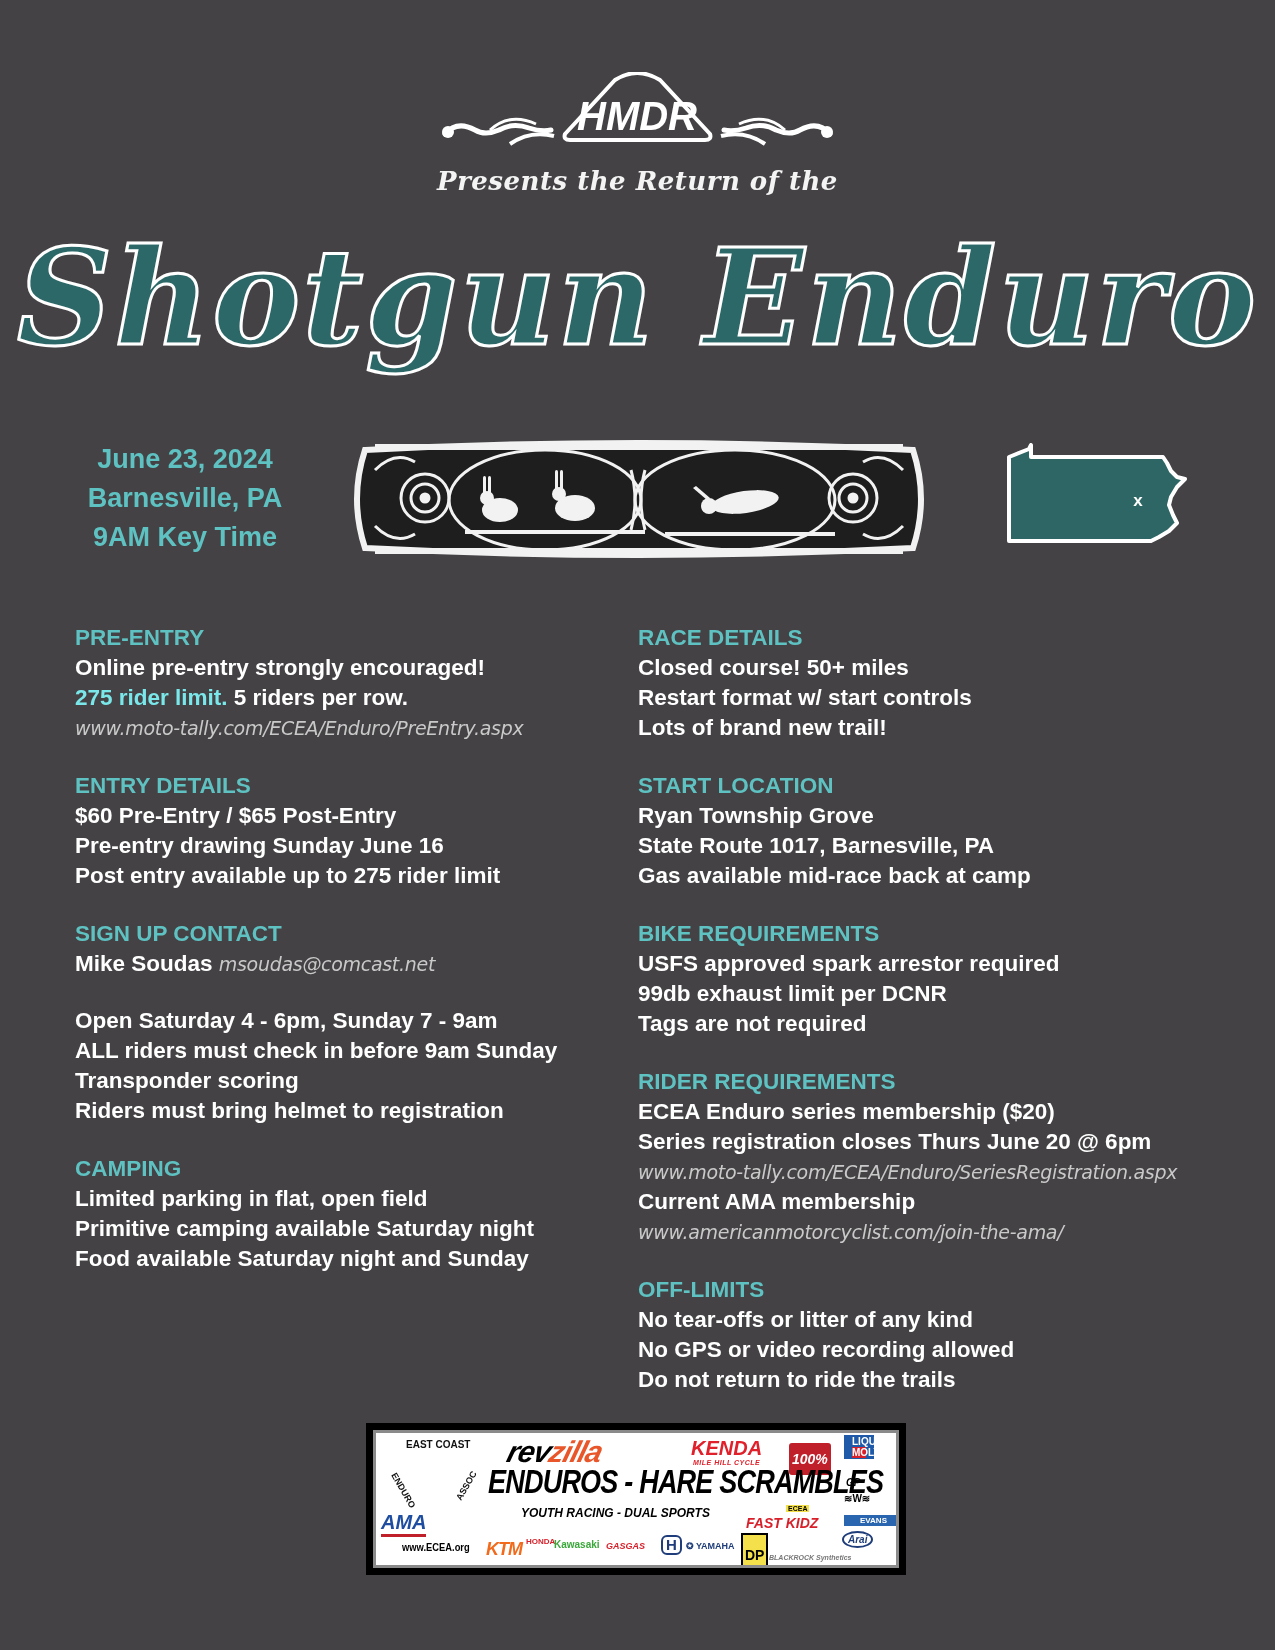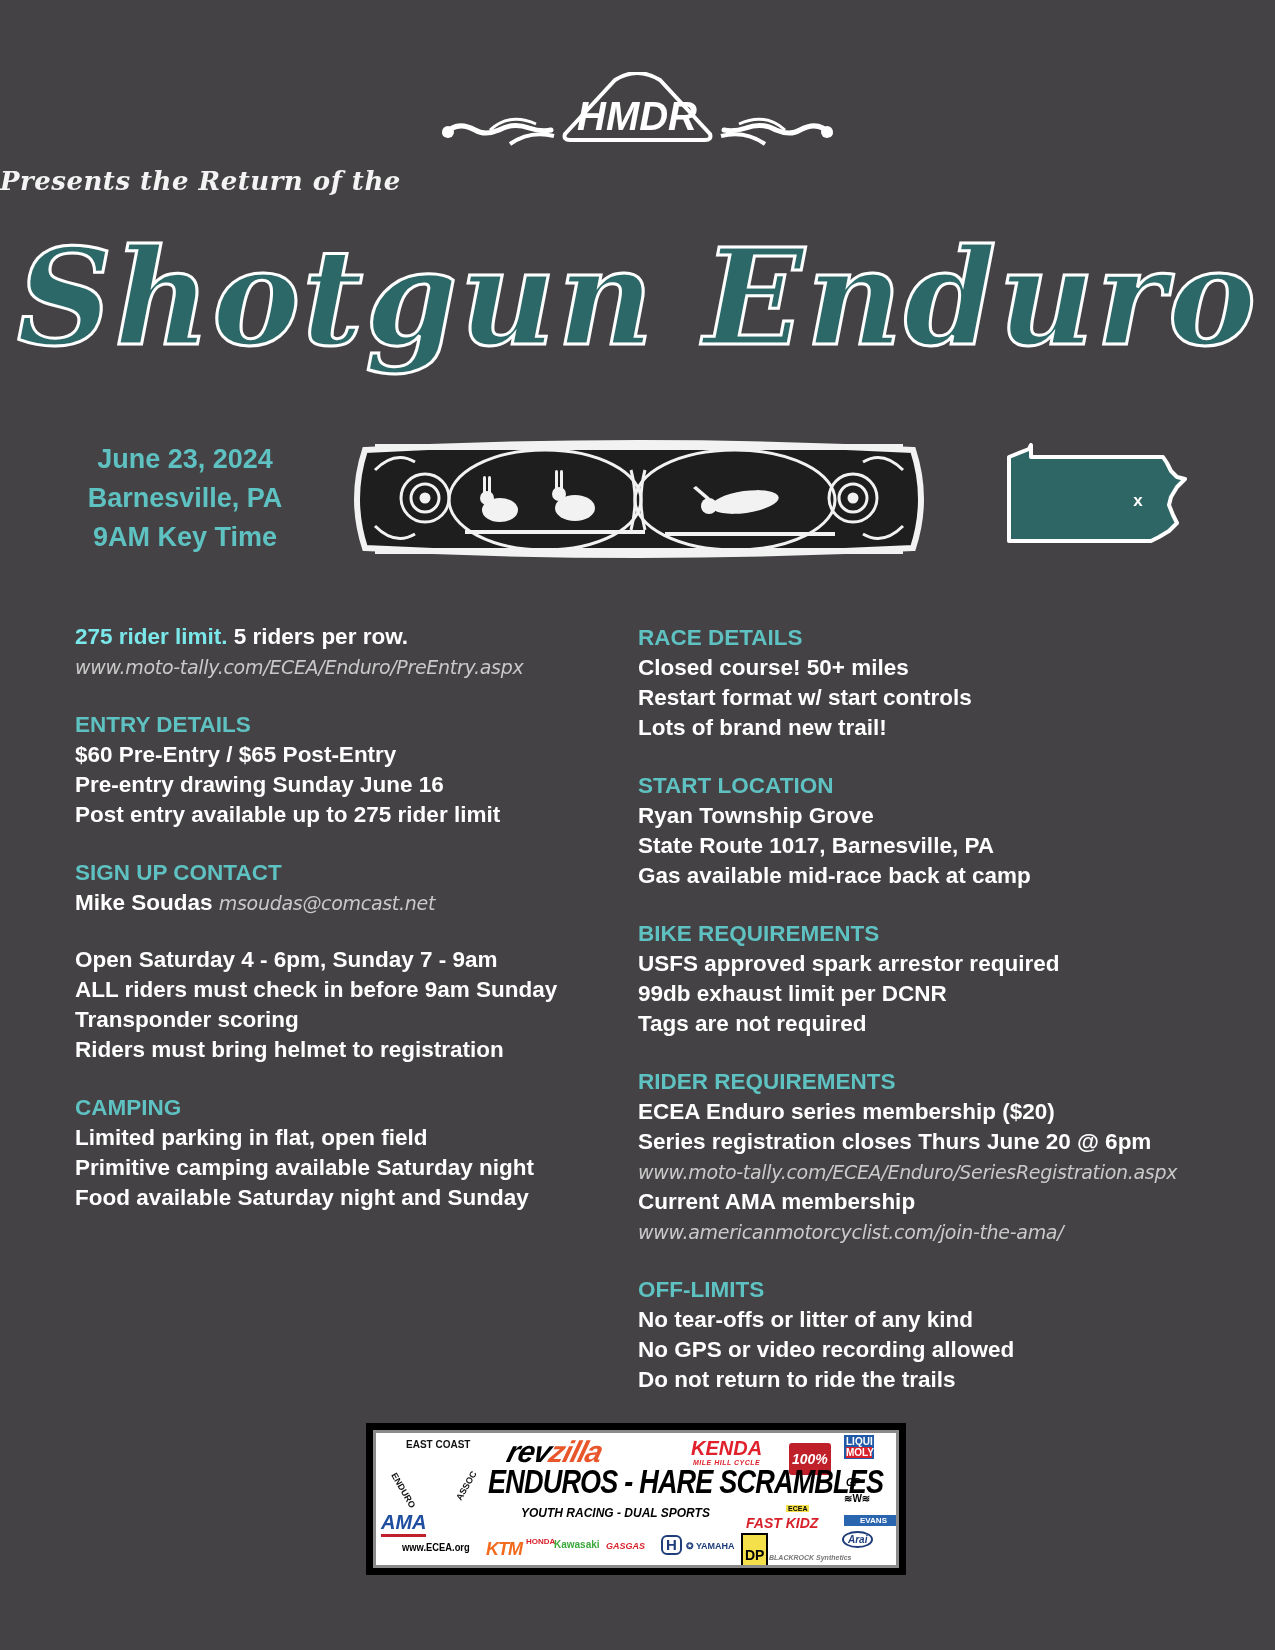--- a/index.html
+++ b/index.html
@@ -3,21 +3,21 @@
   <meta charset="utf-8">
   <style>
     * { box-sizing: border-box; margin: 0; padding: 0; }
     html, body { width: 1275px; height: 1650px; background: #444244; overflow: hidden; }
     body { position: relative; font-family: "Liberation Sans", sans-serif; color: #ffffff; }
 
     .abs { position: absolute; }
 
     
     .logo-wrap { left: 440px; top: 72px; width: 395px; height: 80px; }
-    .presents { left: 0; width: 1275px; top: 166px; font-family: "DejaVu Serif", serif; font-style: italic; font-weight: bold; font-size: 26px; color: #f4f4f4; letter-spacing: 0.5px; }
+    .presents { left: 0; width: 1275px; top: 166px; text-align: center; font-family: "DejaVu Serif", serif; font-style: italic; font-weight: bold; font-size: 26px; color: #f4f4f4; letter-spacing: 0.5px; }
     .title { left: 0; width: 1275px; top: 218px; text-align: center; font-family: "DejaVu Serif", serif; font-style: italic; font-weight: bold; font-size: 132px; line-height: 160px; color: #2d6868; -webkit-text-stroke: 3px #ffffff; letter-spacing: 2px; }
 
     
     .date-block { left: 60px; width: 250px; top: 440px; text-align: center; }
     .date-block div { font-weight: bold; font-size: 27px; line-height: 39px; color: #5fc2c2; }
 
     
     .plaque { left: 345px; top: 430px; width: 588px; height: 138px; }
 
     
@@ -40,21 +40,21 @@
     .b-tri { position: absolute; left: 3px; top: 4px; width: 0; height: 0; }
     .b-text { position: absolute; font-family: "Liberation Sans", sans-serif; font-weight: bold; white-space: nowrap; }
     .ecea-tri-label { left: 30px; top: 6px; font-size: 10px; color: #111; }
     .enduro-side { left: 22px; top: 38px; font-size: 9px; color: #111; transform: rotate(60deg); transform-origin: left top; }
     .assoc-side { left: 78px; top: 64px; font-size: 9px; color: #111; transform: rotate(-60deg); transform-origin: left top; }
     .revzilla { left: 132px; top: 2px; font-size: 30px; font-style: italic; letter-spacing: -1px; color: #000; transform: skewX(-15deg); }
     .revzilla .z { color: #e8562a; }
     .kenda { left: 315px; top: 4px; font-size: 20px; font-style: italic; color: #e0202a; }
     .milehill { left: 317px; top: 26px; font-size: 7px; font-style: italic; color: #e0202a; letter-spacing: 0.5px; }
     .pct { left: 413px; top: 10px; font-size: 14px; font-style: italic; color: #fff; background: #c0202a; padding: 8px 3px; border-radius: 3px; }
-    .liqui { left: 468px; top: 2px; font-size: 10px; line-height: 11px; color: #fff; background: #1f5aa8; padding: 1px 2px; width: 30px; text-align: center; }
+    .liqui { left: 468px; top: 2px; font-size: 10px; line-height: 11px; color: #fff; background: #1f5aa8; padding: 1px 8px; width: 30px; text-align: center; }
     .liqui .m { display: block; background: #d8202a; }
     .enduros { left: 112px; top: 30px; font-size: 33px; font-style: italic; color: #000; transform: scaleX(0.82); transform-origin: left top; letter-spacing: -1px; }
     .youth { left: 145px; top: 73px; font-size: 12px; font-style: italic; color: #000; }
     .ama { left: 5px; top: 78px; font-size: 20px; font-style: italic; color: #1f4ea0; }
     .ama-bar { position: absolute; left: 5px; top: 101px; width: 45px; height: 3px; background: #c0202a; }
     .ecea-url { left: 26px; top: 108px; font-size: 11px; color: #000; transform: scaleX(0.85); transform-origin: left top; }
     .ktm { left: 110px; top: 106px; font-size: 18px; font-style: italic; color: #f26a1b; letter-spacing: -1px; }
     .honda { left: 150px; top: 104px; font-size: 8px; color: #d8202a; }
     .kawasaki { left: 178px; top: 106px; font-size: 10px; color: #3aa83a; }
     .gasgas { left: 230px; top: 108px; font-size: 9px; color: #d8202a; font-style: italic; }
@@ -138,20 +138,22 @@
 
 <div class="abs pa-map">
   <svg width="190" height="112" viewBox="0 0 190 112">
     <path d="M4 14 L24 6 L26 2 L26 14 L158 14 L162 20 L166 28 L172 34 L180 36 L172 44 L166 54 L164 62 L168 72 L172 80 L164 88 L154 94 L146 98 L4 98 Z" fill="#2e6666" stroke="#ffffff" stroke-width="4" stroke-linejoin="round"></path>
     <text x="133" y="63" text-anchor="middle" font-family="Liberation Sans, sans-serif" font-weight="bold" font-size="17" fill="#ffffff">x</text>
   </svg>
 </div>
 
 <div class="abs col left">
   <div class="section">
+    <div class="sec-head">PRE-ENTRY</div>
+    <div class="line">Online pre-entry strongly encouraged!</div>
     <div class="line"><span class="hl">275 rider limit.</span><span> 5 riders per row.</span></div>
     <div class="link">www.moto-tally.com/ECEA/Enduro/PreEntry.aspx</div>
   </div>
 
   <div class="section">
     <div class="sec-head">ENTRY DETAILS</div>
     <div class="line">$60 Pre-Entry / $65 Post-Entry</div>
     <div class="line">Pre-entry drawing Sunday June 16</div>
     <div class="line">Post entry available up to 275 rider limit</div>
   </div>

